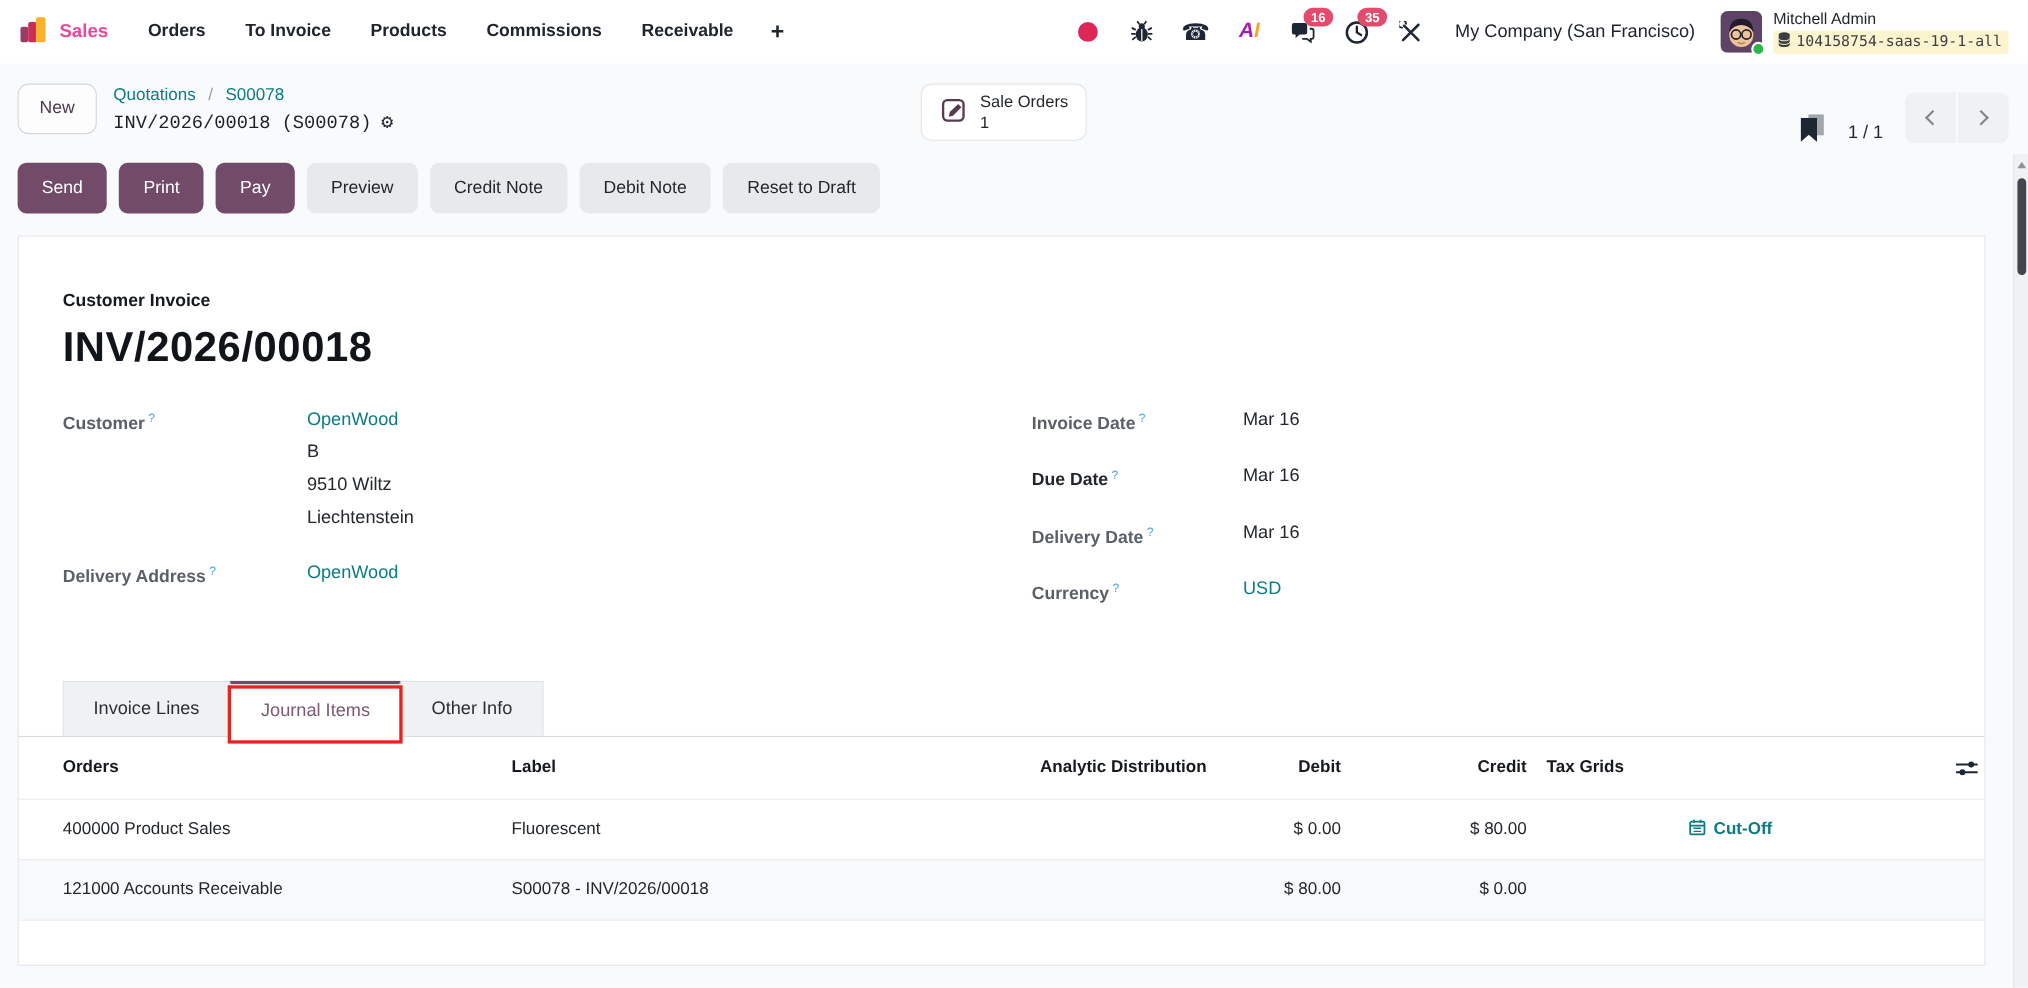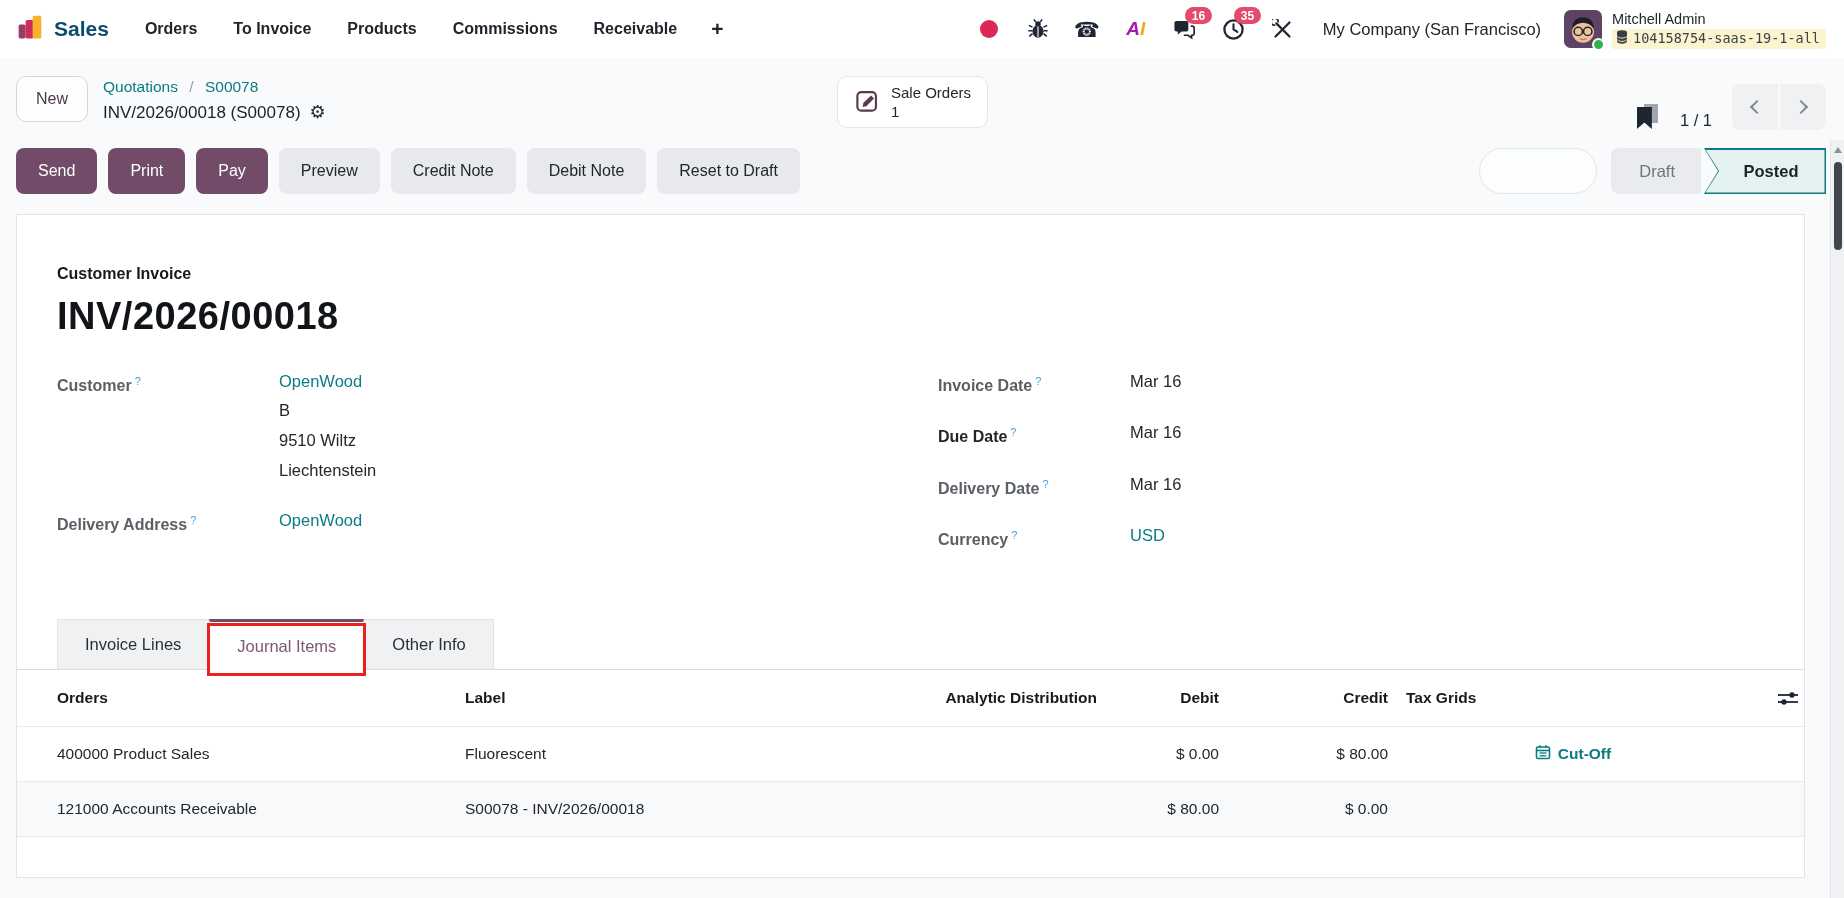--- a/index.html
+++ b/index.html
@@ -3,21 +3,21 @@
 <meta charset="utf-8">
 <style>
   * { margin:0; padding:0; box-sizing:border-box; }
   html,body { width:1844px; height:898px; overflow:hidden; }
   body { font-family:"Liberation Sans", sans-serif; background:#f9fafb; color:#23272b; position:relative; }
 
   
   .topnav { height:58px; background:#fff; display:flex; align-items:center; justify-content:space-between; padding:0 18px 0 16px; }
   .nav-left { display:flex; align-items:center; }
   .brand { display:flex; align-items:center; gap:10px; margin-right:36px; }
-  .brand-name { font-size:21px; font-weight:700; color:#0c4a6e; }
+  .brand-name { font-size:17px; font-weight:700; color:#ec4899; }
   .menu { display:flex; align-items:center; gap:36px; }
   .menu-item { font-size:16px; color:#20252c; cursor:pointer;font-weight:bold; }
   .plus { font-size:21px; font-weight:700; color:#20252c; margin-left:34px; cursor:pointer; }
   .nav-right { display:flex; align-items:center; gap:23px; }
   .nav-ico { position:relative; display:flex; align-items:center; justify-content:center; width:26px; height:26px; cursor:pointer; color:#1f2633; }
   .glyph { font-size:21px; line-height:1; color:#1f2633; }
   .rec-dot { width:18px; height:18px; border-radius:50%; background:#dd2756; }
   .ai-logo { font-size:19px; font-weight:800; font-style:italic; letter-spacing:0; }
   .ai-logo .a { color:#a21caf; } .ai-logo .i { color:#f5a623; }
   .badge { position:absolute; top:-9px; left:13px; background:#e34a6c; color:#fff; font-size:12px; font-weight:700; padding:1.5px 7px; border-radius:10px; line-height:14px; }
@@ -30,21 +30,21 @@
             font-family:"DejaVu Sans Mono", monospace; font-size:13.5px; color:#3c4146; }
 
   
   .control { background:#f9fafb; padding:16px 18px 0 16px; }
   .crumb-row { position:relative; height:68px; display:flex; align-items:flex-start; }
   .new-btn { height:46px; padding:0 19px; background:#fdfdfe; border:1px solid #d4d7dc; border-radius:10px; font-size:16px; color:#4a3a4a; font-weight:500; cursor:pointer; margin-top:2px; }
   .crumbs { margin-left:15px; padding-top:1px; }
   .crumb-line1 { font-size:15.5px; line-height:24px; }
   .crumb-link { color:#0b7c82; cursor:pointer; }
   .crumb-sep { color:#9aa0a6; margin:0 7px; }
-  .crumb-line2 { font-size:17px; color:#1c2126; line-height:27px; display:flex; align-items:center; gap:9px; }
+  .crumb-line2 { font-size:17px; color:#1c2126; line-height:27px; display:flex; align-items:center; gap:9px;font-family:Liberation Mono, monospace; }
   .gear { font-size:18px; color:#1f2633; cursor:pointer; }
   .smart-btn { position:absolute; left:821px; top:2px; height:52px; background:#fff; border:1px solid #e3e5e8; border-radius:10px;
                display:flex; align-items:center; gap:10px; padding:0 16px; cursor:pointer; }
   .smart-txt { font-size:15px; color:#23272b; line-height:19px; }
   .smart-count { font-size:15px; color:#23272b; }
   .pager-zone { margin-left:auto; display:flex; align-items:flex-end; gap:20px; padding-top:10px; }
   .bookmark { position:relative; width:24px; height:26px; cursor:pointer; }
   .bm-back { position:absolute; left:8px; top:0; width:14px; height:19px; background:#a2a7ad; }
   .bm-front { position:absolute; left:1px; top:3px; width:15px; height:22px; background:#1f2633;
               clip-path:polygon(0 0,100% 0,100% 100%,50% 70%,0 100%); }
@@ -265,31 +265,20 @@
 
   <div class="actions-row">
     <button class="btn primary">Send</button>
     <button class="btn primary">Print</button>
     <button class="btn primary">Pay</button>
     <button class="btn light">Preview</button>
     <button class="btn light">Credit Note</button>
     <button class="btn light">Debit Note</button>
     <button class="btn light">Reset to Draft</button>
 
-    <div class="right-zone">
-      <div class="pill-empty"></div>
-      <div class="statusbar">
-        <div class="st-draft">Draft</div>
-        <div class="st-posted-outer">
-          <div class="st-posted-inner">
-              <span>Posted</span>
-            </div>
-        </div>
-      </div>
-    </div>
   </div>
 </div>
 
 <div class="content">
   <div class="card">
     <div class="sheet">
       <div class="doc-type">Customer Invoice</div>
       <div class="doc-number">INV/2026/00018</div>
 
       <div class="field-cols">

